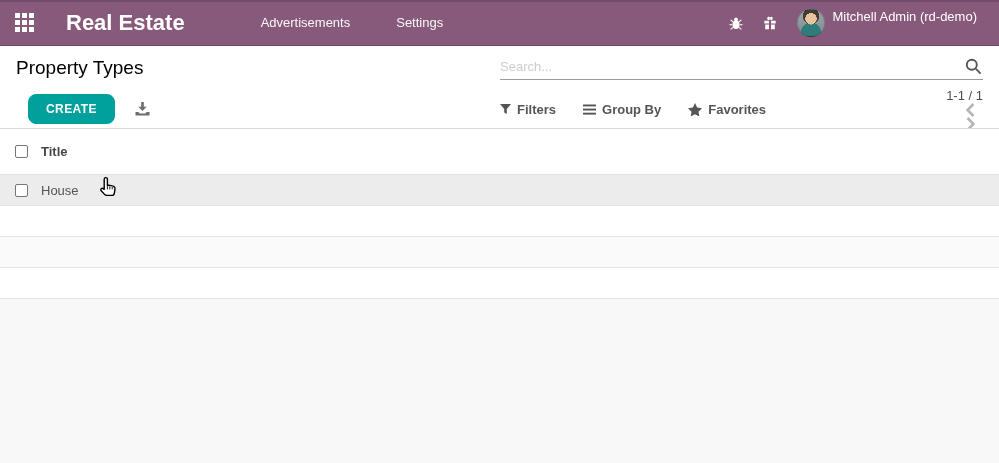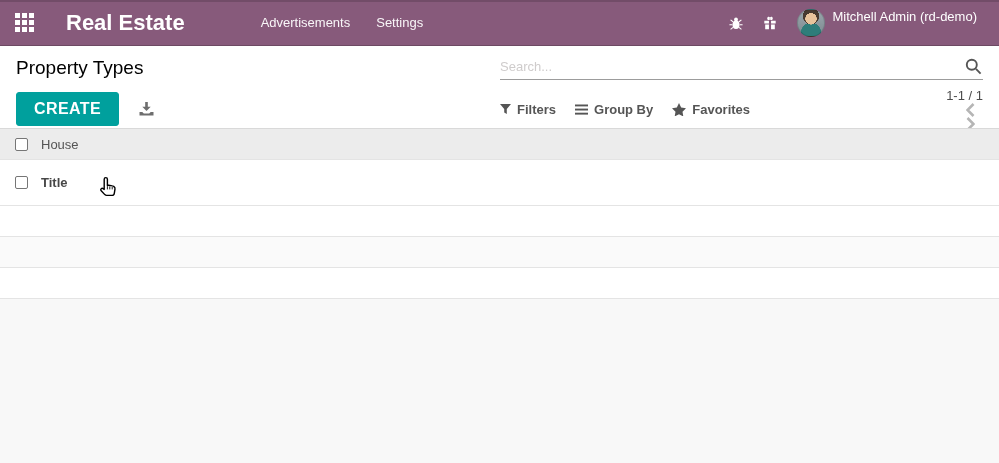--- a/index.html
+++ b/index.html
@@ -16,21 +16,21 @@
     flex:0 0 46px; height:46px; background:#875A7B; color:#fff;
     display:flex; align-items:center;
     box-shadow: inset 0 2px 0 rgba(0,0,0,.15);
     border-bottom:1px solid #6d4a63;
   }
   .apps-btn {
     width:48px; height:46px; display:flex; align-items:center; justify-content:center;
     background:transparent; border:none; cursor:pointer; padding:0;
   }
   .brand { font-size:22px; font-weight:bold; margin-left:18px; margin-right:74px; white-space:nowrap; }
-  .nav-menus { display:flex; align-items:flex-end; }
+  .nav-menus { display:flex; align-items:flex-end;gap:20px; }
   .nav-menus .menu-item {
     color:rgba(255,255,255,.95); font-size:13px; text-decoration:none;
     margin-right:22px; cursor:pointer; background:none; border:none; padding:4px 2px;
     font-family:inherit;
   }
   .nav-right { margin-left:auto; display:flex; padding-right:22px; }
   .nav-icon-btn {
     background:none; border:none; cursor:pointer; padding:0;
     display:flex; align-items:center; justify-content:center; margin-right:20px;
   }
@@ -54,27 +54,27 @@
   }
   .search-input {
     flex:1; border:none; outline:none; font-size:13px; color:#14532d;
     font-family:Liberation Sans, sans-serif; padding:2px 0; background:transparent;
   }
   .search-input::placeholder { color:#cfcccc; }
   .search-btn { background:none; border:none; padding:0 1px; cursor:pointer; display:flex; }
 
   .cp-bottom { display:flex; align-items:center; padding:0 16px; height:38px; background:#fff; }
   .create-btn {
-    background:#00A09D; color:#fff; border:1px solid #00A09D; border-radius:3px;
-    font-size:16px; font-weight:700; letter-spacing:.4px; padding:7px 17px;
-    cursor:pointer; font-family:inherit;
+    background:#00A09D; color:#fff; border:1px solid #00A09D; border-radius:8px;
+    font-size:12px; font-weight:700; letter-spacing:.4px; padding:7px 17px;
+    cursor:pointer; font-family:inherit;margin-left:12px;
   }
   .export-btn { background:none; border:none; cursor:pointer; margin-left:20px; display:flex; padding:0; }
   .cp-right { margin-left:auto; width:483px; display:flex; align-items:center; }
-  .filter-btns { display:flex; align-items:flex-start; gap:19px; }
+  .filter-btns { display:flex; align-items:flex-start; gap:27px; }
   .tool-btn {
     background:none; border:none; cursor:pointer; padding:0;
     display:flex; align-items:center; gap:6px;
     color:#555; font-size:13px; font-weight:600; font-family:inherit;
   }
   .pager { margin-left:auto; display:flex; align-items:flex-start;flex-direction:column; }
   .pager-text { color:#4c4c4c; font-size:13px; }
   .pager-btn { background:none; border:none; cursor:pointer; padding:0; margin-left:20px; display:flex; }
 
   
@@ -206,31 +206,31 @@
         <button class="pager-btn">
           <svg width="9" height="14" viewBox="0 0 9 14" fill="none" stroke="#b5b5b5" stroke-width="2.6">
             <path d="M1.5 1 L7.5 7 L1.5 13"></path>
           </svg>
         </button>
       </div>
     </div>
   </div>
 
   <div class="list">
+    <div class="lrow header-row">
+      <div class="cell-cb">
+        <span class="checkbox"></span>
+      </div>
+      <div class="col-header">Title</div>
+    </div>
     <div class="lrow record-row">
       <div class="cell-cb">
         <span class="checkbox"></span>
       </div>
       <div class="cell-text">House</div>
-    </div>
-    <div class="lrow header-row">
-      <div class="cell-cb">
-        <span class="checkbox"></span>
-      </div>
-      <div class="col-header">Title</div>
     </div>
     <div class="lrow empty-row empty-a"></div>
     <div class="lrow empty-row empty-b"></div>
     <div class="lrow empty-row empty-a"></div>
     <div class="list-filler"></div>
   </div>
 
   <div class="cursor">
     <svg width="21" height="23" viewBox="0 0 21 23">
       <path d="M7.2 3.2c0-.9.7-1.6 1.6-1.6s1.6.7 1.6 1.6v6.3l1.2-.2c.6-.1 4.2.5 5.1 1 .9.6 1.5 1.6 1.3 2.7l-.7 4.3c-.2 1.2-1.2 2.1-2.4 2.1H9.6c-.7 0-1.3-.3-1.8-.8L4.2 14.7c-.6-.6-.6-1.5 0-2 .5-.5 1.4-.6 2-.1l1 .8z" fill="#ffffff" stroke="#000000" stroke-width="1.4" stroke-linejoin="round"></path>

